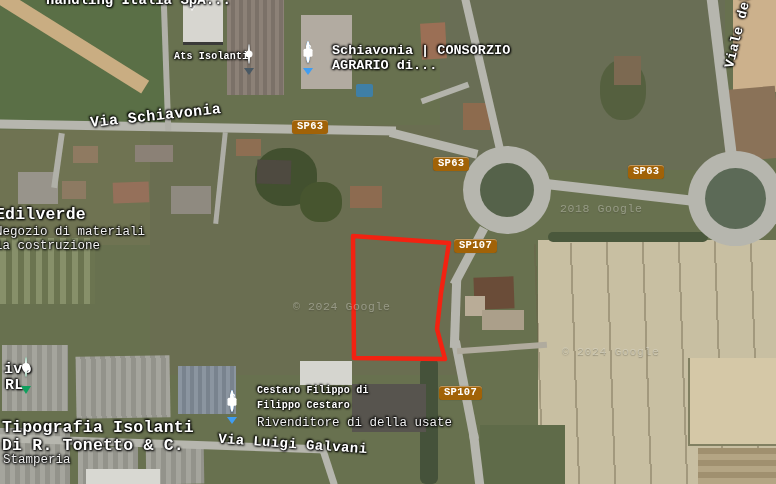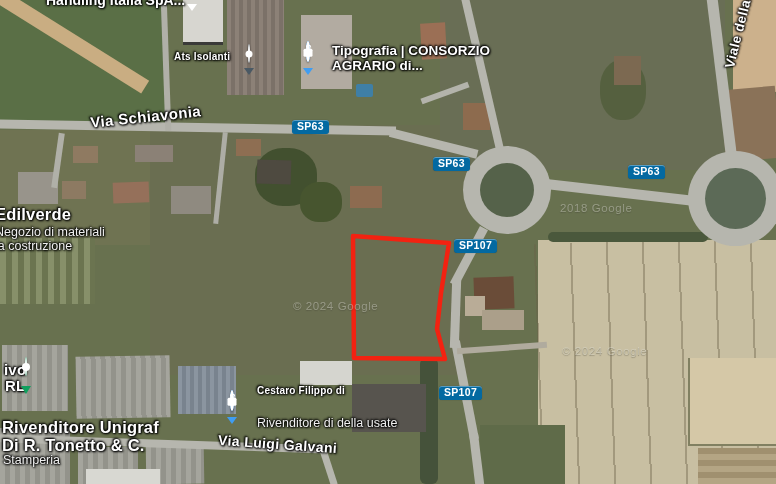--- a/index.html
+++ b/index.html
@@ -1,17 +1,17 @@
 <!DOCTYPE html>
 <html><head>
 <meta charset="utf-8">
 <style>
   html,body{margin:0;padding:0;background:#222;}
   .map{position:relative;width:776px;height:484px;overflow:hidden;
-       background:#68714f;font-family:Liberation Sans, sans-serif;text-align:center;
+       background:#68714f;font-family:Liberation Mono, monospace;text-align:center;
        -webkit-font-smoothing:antialiased;}
   .map i,.map b{display:block;position:absolute;}
   
   .p{position:absolute;}
   
   .r{position:absolute;background:#b6b6ae;}
   .rb{position:absolute;border-radius:50%;background:#b6b6ae;}
   .rb .c{position:absolute;border-radius:50%;}
   
   .bg1{background:repeating-linear-gradient(90deg,#8c8177 0 4px,#7b7168 4px 8px);}
@@ -20,21 +20,21 @@
   
   .lbl{position:absolute;color:#fff;white-space:nowrap;
        text-shadow:0 0 2px #000,0 0 3px #000,1px 1px 2px rgba(0,0,0,.9),-1px -1px 2px rgba(0,0,0,.9);}
   .poi-main{font-size:10px;font-weight:bold;letter-spacing:.2px;}
   .poi-med{font-size:13.5px;font-weight:bold;line-height:15px;}
   .poi-sub{font-size:12.5px;font-weight:normal;color:#f0f0f0;}
   .roadname{font-size:14.5px;font-weight:bold;letter-spacing:.4px;}
   .wm{position:absolute;font-size:11.5px;letter-spacing:.6px;color:rgba(235,235,225,.38);
       text-shadow:0 1px 1px rgba(60,60,50,.35);white-space:nowrap;}
   
-  .badge{position:absolute;background:#0369a1;color:#fff;font-weight:bold;font-size:10.5px;
+  .badge{position:absolute;background:#a16207;color:#fff;font-weight:bold;font-size:10.5px;
          line-height:13px;padding:0 5px 1px;border-radius:3px;letter-spacing:.3px;
          box-shadow:inset 0 1px 0 rgba(255,255,255,.35),0 0 1px rgba(0,0,0,.4);}
   
   .pin{position:absolute;}
   .pin .circ{position:relative;border-radius:50%;box-shadow:0 1px 2px rgba(0,0,0,.5);}
   .pin .tail{position:absolute;left:50%;transform:translateX(-50%);width:0;height:0;
              border-left:5px solid transparent;border-right:5px solid transparent;}
   .pin .dot{position:absolute;left:50%;top:50%;transform:translate(-50%,-50%);
             width:7px;height:7px;border-radius:50%;background:#fff;}
   .bagpin .circ{border:2px solid #fff;}
@@ -146,21 +146,21 @@
       </span>
       <span class="tail" style="top:23px;border-top:7px solid #4a5964;"></span>
     </span>
 
     <span class="pin bagpin" style="left:306px;top:43px;">
       <span class="circ" style="width:23px;height:23px;background:#3f9df2;">
         <span class="bag" style="background:#fff;"></span>
       </span>
       <span class="tail" style="top:25px;border-top:7px solid #3f9df2;"></span>
     </span>
-    <span class="lbl poi-med" style="left:332px;top:43px;">Tipografia | CONSORZIO</span>
+    <span class="lbl poi-med" style="left:332px;top:43px;">Schiavonia | CONSORZIO</span>
     <span class="lbl poi-med" style="left:332px;top:58px;">AGRARIO di...</span>
 
     <span class="lbl roadname" style="left:90px;top:108px;transform:rotate(-6deg);font-size:15px;">Via Schiavonia</span>
     <span class="lbl roadname" style="left:722px;top:66px;transform:rotate(-76deg);transform-origin:0 0;font-size:13.5px;">Viale della...</span>
     <span class="lbl roadname" style="left:218px;top:436px;transform:rotate(4deg);font-size:14px;">Via Luigi Galvani</span>
 
     <span class="badge" style="left:292px;top:120px;">SP63</span>
     <span class="badge" style="left:433px;top:157px;">SP63</span>
     <span class="badge" style="left:628px;top:165px;">SP63</span>
     <span class="badge" style="left:454px;top:239px;">SP107</span>
@@ -176,26 +176,27 @@
 
     <span class="lbl poi-main" style="left:4px;top:361px;font-size:15px;">ivo</span>
     <span class="lbl poi-main" style="left:5px;top:377px;font-size:15px;">RL</span>
     <span class="pin" style="left:25px;top:358px;">
       <span class="circ" style="width:26px;height:26px;background:#0fa05e;border:1.5px solid #fff;">
         <span class="dot" style="width:8px;height:8px;"></span>
       </span>
       <span class="tail" style="top:28px;border-top:8px solid #0fa05e;"></span>
     </span>
 
-    <span class="lbl poi-main" style="left:2px;top:418px;font-size:16.5px;">Rivenditore Unigraf</span>
+    <span class="lbl poi-main" style="left:2px;top:418px;font-size:16.5px;">Tipografia Isolanti</span>
     <span class="lbl poi-main" style="left:2px;top:436px;font-size:16.5px;">Di R. Tonetto &amp; C.</span>
     <span class="lbl poi-sub" style="left:3px;top:453px;">Stamperia</span>
 
     <span class="pin bagpin" style="left:230px;top:392px;">
       <span class="circ" style="width:23px;height:23px;background:#3f9df2;">
         <span class="bag" style="background:#fff;"></span>
       </span>
       <span class="tail" style="top:25px;border-top:7px solid #3f9df2;"></span>
     </span>
     <span class="lbl poi-main" style="left:257px;top:385px;">Cestaro Filippo di</span>
+    <span class="lbl poi-main" style="left:257px;top:400px;">Filippo Cestaro</span>
     <span class="lbl poi-sub" style="left:257px;top:416px;">Rivenditore di della usate</span>
   </div>
 </div>
 
 </body></html>

